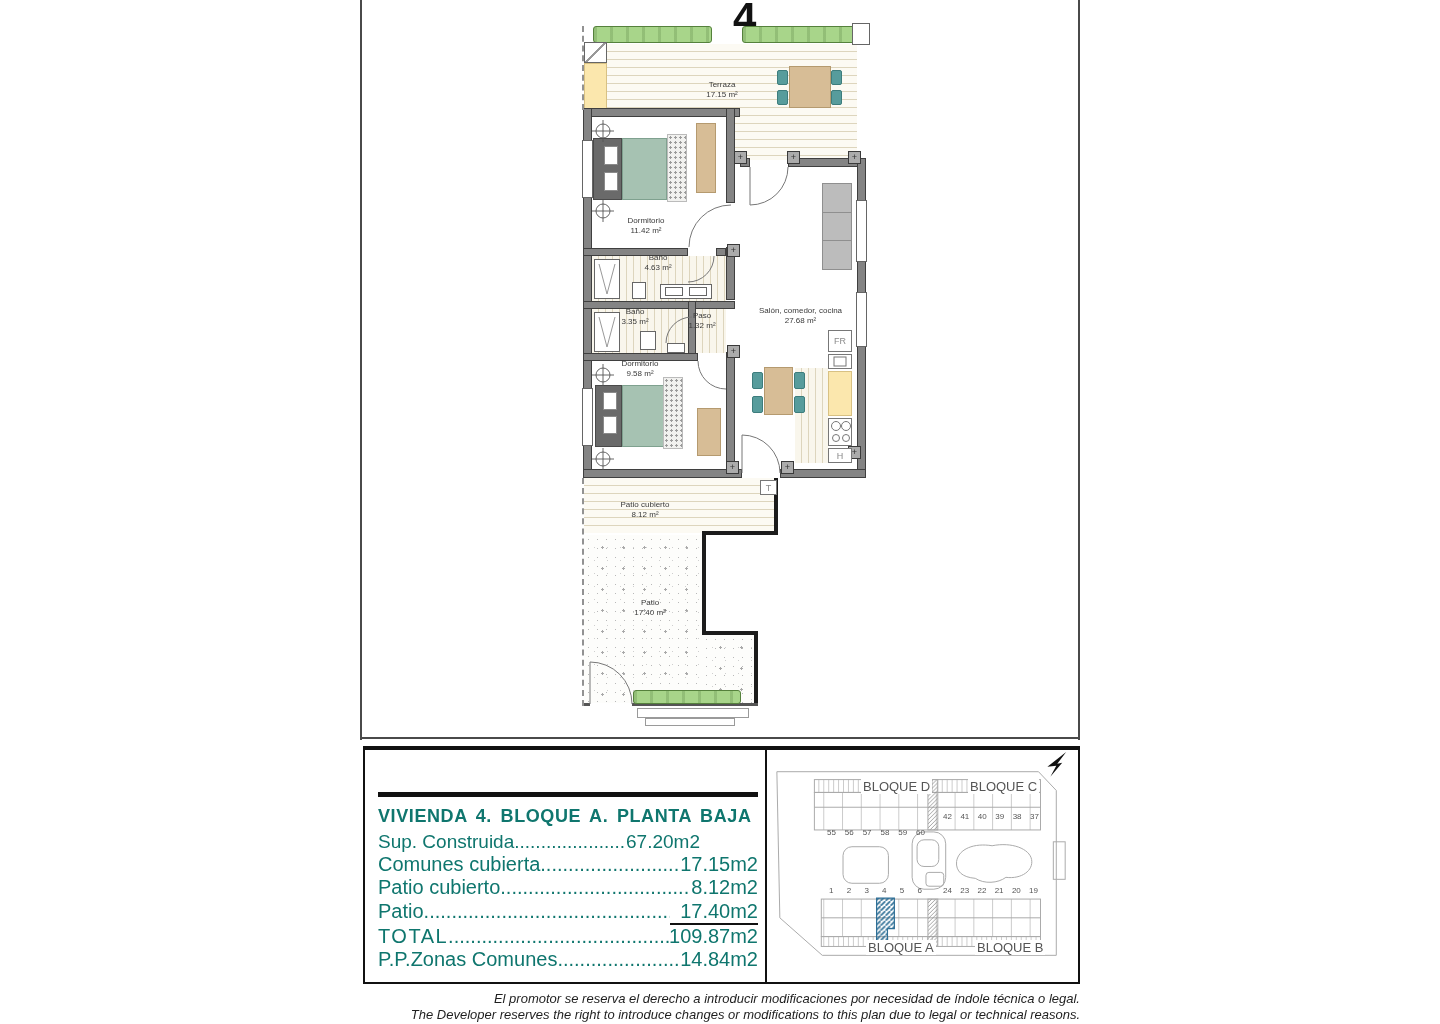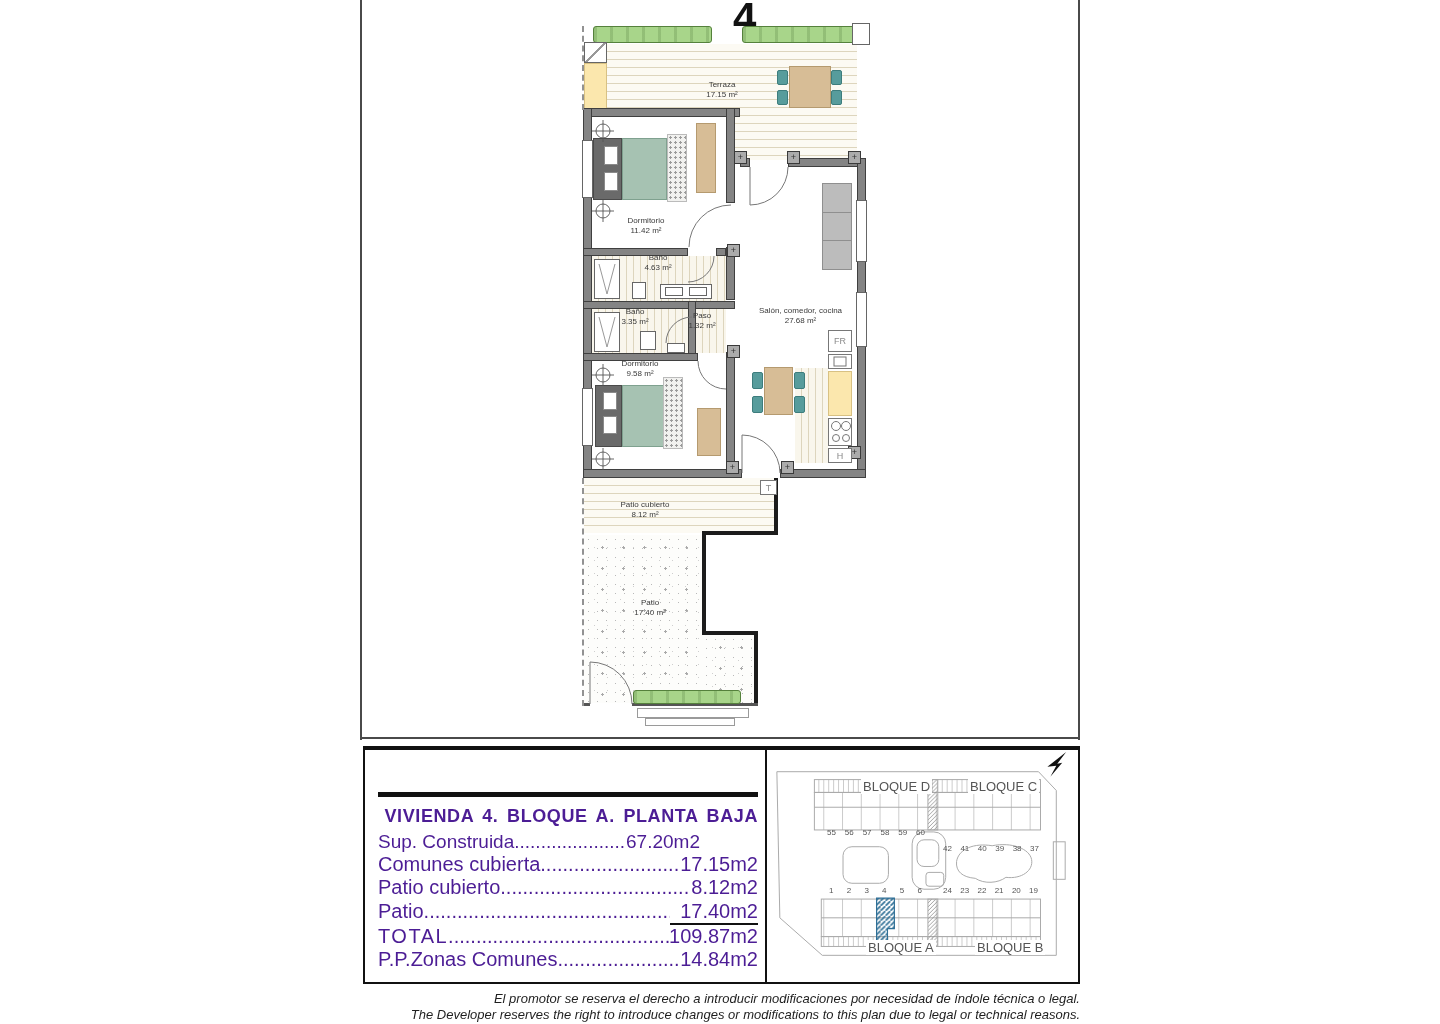--- a/index.html
+++ b/index.html
@@ -37,21 +37,21 @@
           text-align:center;width:13px;height:13px;}
   .lbl{font-size:8px;line-height:10px;color:#3a3a3a;text-align:center;white-space:nowrap;}
   .dash-v{border-left:2px dashed #929292;width:0;}
   .thick{background:#1c1c1c;}
   .step{background:#fff;border:1px solid #9a9a9a;}
   
   .unit-number{font-size:42px;font-weight:bold;color:#111;}
   
   .bottom-box{border:2px solid #111;border-top:4px solid #111;background:#fff;}
   .divider-v{background:#111;}
-  .info-content{color:#4c1d95;text-align:right;}
+  .info-content{color:#0f766e;}
   .bar{height:5px;background:#111;margin-bottom:7px;}
   .title{font-size:18px;font-weight:bold;letter-spacing:.6px;word-spacing:3px;white-space:nowrap;line-height:24px;margin-bottom:2px;}
   .row{display:flex;align-items:baseline;font-size:20px;line-height:23.2px;width:380px;white-space:nowrap;}
   .row.sup{width:322px;font-size:19px;}
   .row .dots{flex:1 1 auto;overflow:hidden;}
   .row .dots::after{content:".........................................................................................................";}
   .row .val{white-space:nowrap;}
   .row.total .lab{letter-spacing:1.5px;}
   .row.patio .val{border-bottom:2.5px solid #111;padding-left:10px;}
   
@@ -342,21 +342,21 @@
     <span class="site-label" style="left:101px;top:192px;">BLOQUE A</span>
     <span class="site-label" style="left:210px;top:192px;">BLOQUE B</span>
     <div class="numrow" style="left:62px;top:80px;width:98px;">
       <span>55</span>
         <span>56</span>
         <span>57</span>
         <span>58</span>
         <span>59</span>
         <span>60</span>
     </div>
-    <div class="numrow" style="left:178px;top:96px;width:96px;">
+    <div class="numrow" style="left:178px;top:64px;width:96px;">
       <span>42</span>
         <span>41</span>
         <span>40</span>
         <span>39</span>
         <span>38</span>
         <span>37</span>
     </div>
     <div class="numrow" style="left:64px;top:138px;width:93px;">
       <span>1</span>
         <span>2</span>

